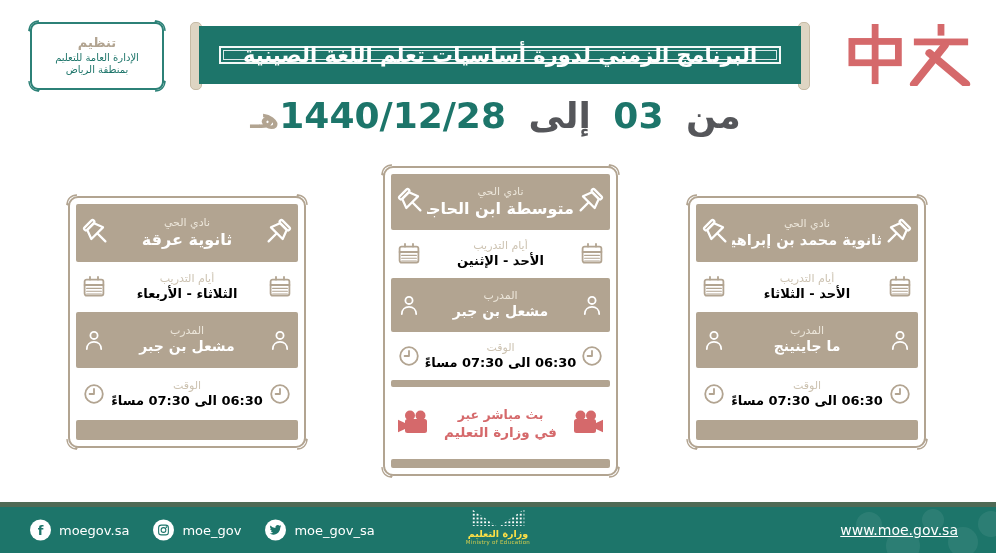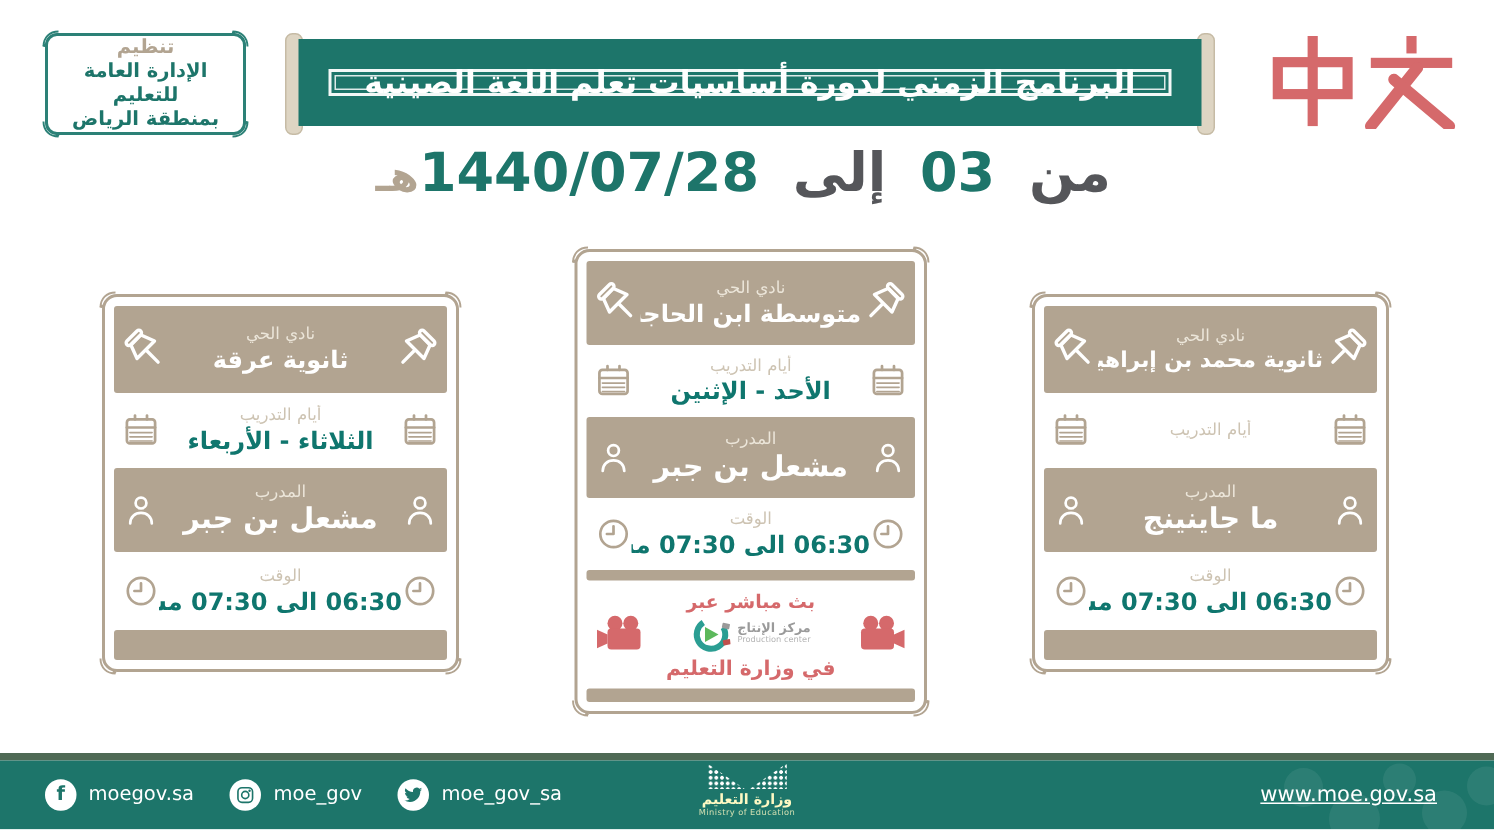--- a/index.html
+++ b/index.html
@@ -4,21 +4,21 @@
 <style>
   html,body{margin:0;padding:0;}
   body{font-family:"DejaVu Sans", sans-serif;}
   .canvas{position:relative;width:996px;height:553px;background:#ffffff;overflow:hidden;}
 
   
   .badge{position:absolute;left:30px;top:22px;width:130px;height:64px;border:2px solid #2c8177;
          border-radius:8px;display:flex;flex-direction:column;align-items:center;justify-content:center;
          text-align:center;line-height:1.25;}
   .badge .l1{font-size:13px;font-weight:700;color:#b2a491;}
-  .badge .l2,.badge .l3{font-size:13px;font-weight:700;color:#1d756a;}
+  .badge .l2,.badge .l3{font-size:10px;font-weight:400;color:#1d756a;}
 
   
   .fl{position:absolute;width:12px;height:12px;}
   .fl svg{display:block;width:12px;height:12px;}
   .fl.tl{left:-4px;top:-4px;}
   .fl.tr{right:-4px;top:-4px;transform:rotate(90deg);}
   .fl.br{right:-4px;bottom:-4px;transform:rotate(180deg);}
   .fl.bl{left:-4px;bottom:-4px;transform:rotate(270deg);}
 
   
@@ -44,22 +44,22 @@
   
   .card{position:absolute;box-sizing:border-box;border:2px solid #b2a491;border-radius:10px;background:#fff;padding:6px;}
   .card-inner{display:flex;flex-direction:column;gap:3px;height:100%;}
   .sec{border-radius:2px;display:flex;align-items:center;padding:0 6px;flex:0 0 auto;}
   .sec.tan{background:#b2a491;color:#fff;}
   .sec.white{background:#fff;color:#b2a491;}
   .sec .ic{flex:0 0 auto;color:inherit;}
   .sec-text{flex:1;text-align:center;direction:rtl;overflow:hidden;}
   .tan .sec-label{font-size:11px;color:#ece6da;line-height:1.3;}
   .white .sec-label{font-size:11px;color:#cdc3b2;line-height:1.3;text-align:center;}
-  .tan .sec-value{font-size:19px;font-weight:700;color:#ffffff;white-space:nowrap;line-height:1.25;}
-  .white .sec-value{font-size:16px;font-weight:700;color:#0f766e;white-space:nowrap;line-height:1.25;}
+  .tan .sec-value{font-size:14px;font-weight:700;color:#ffffff;white-space:nowrap;line-height:1.25;}
+  .white .sec-value{font-size:13px;font-weight:700;color:#000000;white-space:nowrap;line-height:1.25;}
   .divider{height:7px;background:#b2a491;border-radius:2px;flex:0 0 auto;}
   .strip{background:#b2a491;border-radius:2px;flex:1 1 auto;}
   .ic.pin{width:30px;height:30px;}
   .ic.cal,.ic.per,.ic.clk{width:24px;height:24px;}
   .ic.cam{width:32px;height:26px;color:#d5696b;}
   .rot-l{transform:rotate(-45deg);}
   .rot-r{transform:rotate(45deg);}
   .mirror{transform:scaleX(-1);}
 
   
@@ -74,21 +74,21 @@
 
   
   .footer-strip{position:absolute;left:0;right:0;top:502px;height:5px;background:#4f6a55;}
   .footer{position:absolute;left:0;right:0;top:507px;bottom:0;background:#1d756a;overflow:hidden;}
   .bub{position:absolute;border-radius:50%;background:rgba(255,255,255,.07);}
   .social{position:absolute;left:30px;top:50%;transform:translateY(-50%);display:flex;gap:24px;align-items:center;}
   .social-item{display:flex;align-items:center;gap:8px;color:#fff;font-size:13px;}
   .social-icon{width:21px;height:21px;border-radius:50%;background:#fff;color:#1d756a;
                display:flex;align-items:center;justify-content:center;font-weight:700;font-size:13px;}
   .social-icon svg{width:13px;height:13px;display:block;}
-  .moe{position:absolute;left:50%;transform:translateX(-50%);top:2px;text-align:center;color:#fef9c3;}
+  .moe{position:absolute;left:50%;transform:translateX(-50%);top:2px;text-align:center;color:#fde047;}
   .wings{display:flex;gap:3px;justify-content:center;align-items:flex-end;}
   .wing{width:25px;height:17px;background:radial-gradient(circle,#ffffff 1.1px,transparent 1.4px);background-size:3.8px 3.8px;}
   .wing.wl{clip-path:polygon(0 0,100% 100%,0 100%);}
   .wing.wr{clip-path:polygon(100% 0,100% 100%,0 100%);}
   .moe-ar{font-size:9.5px;font-weight:700;margin-top:2px;direction:rtl;}
   .moe-en{font-size:5.5px;opacity:.8;letter-spacing:.3px;}
   .website{position:absolute;right:38px;top:50%;transform:translateY(-50%);color:#fff;font-size:14px;text-decoration:underline;}
 </style>
 </head>
 <body>
@@ -206,21 +206,21 @@
         <line x1="106" y1="22" x2="74" y2="62" stroke-width="8" stroke-linecap="round"></line>
         <line x1="90" y1="30" x2="128" y2="62" stroke-width="8" stroke-linecap="round"></line>
       </g>
     </svg>
   </div>
 
   <div class="date-line">
     <span class="w">من</span>
     <span class="v">03</span>
     <span class="w">إلى</span>
-    <span class="v" style="margin-left:0">1440/07/28</span><span class="era">هـ</span>
+    <span class="v" style="margin-left:0">1440/12/28</span><span class="era">هـ</span>
   </div>
 
   <div class="card" style="left:68px;top:196px;width:238px;height:252px;">
     <span class="fl tl" style="color:#b2a491">
         <svg>
           <use href="#i-fl"></use>
         </svg>
       </span>
     <span class="fl tr" style="color:#b2a491">
         <svg>
@@ -360,29 +360,20 @@
             <use href="#i-clk"></use>
           </svg>
       </div>
       <div class="divider"></div>
       <div class="sec white live">
         <svg class="ic cam mirror">
             <use href="#i-cam"></use>
           </svg>
         <div class="live-col">
           <div class="live-l1">بث مباشر عبر</div>
-          <div class="logo-row">
-            <svg width="26" height="26" viewBox="0 0 26 26">
-                <use href="#i-prod"></use>
-              </svg>
-            <div class="logo-txt">
-              <div class="logo-ar">مركز الإنتاج</div>
-              <div class="logo-en">Production center</div>
-            </div>
-          </div>
           <div class="live-l2">في وزارة التعليم</div>
         </div>
         <svg class="ic cam">
             <use href="#i-cam"></use>
           </svg>
       </div>
       <div class="strip" style="flex:0 0 9px"></div>
     </div>
   </div>
 
@@ -419,20 +410,21 @@
         <svg class="ic pin rot-r">
             <use href="#i-pin"></use>
           </svg>
       </div>
       <div class="sec white" style="height:44px">
         <svg class="ic cal">
             <use href="#i-cal"></use>
           </svg>
         <div class="sec-text">
           <div class="sec-label">أيام التدريب</div>
+          <div class="sec-value">الأحد - الثلاثاء</div>
         </div>
         <svg class="ic cal">
             <use href="#i-cal"></use>
           </svg>
       </div>
       <div class="sec tan" style="height:56px">
         <svg class="ic per">
             <use href="#i-per"></use>
           </svg>
         <div class="sec-text">

